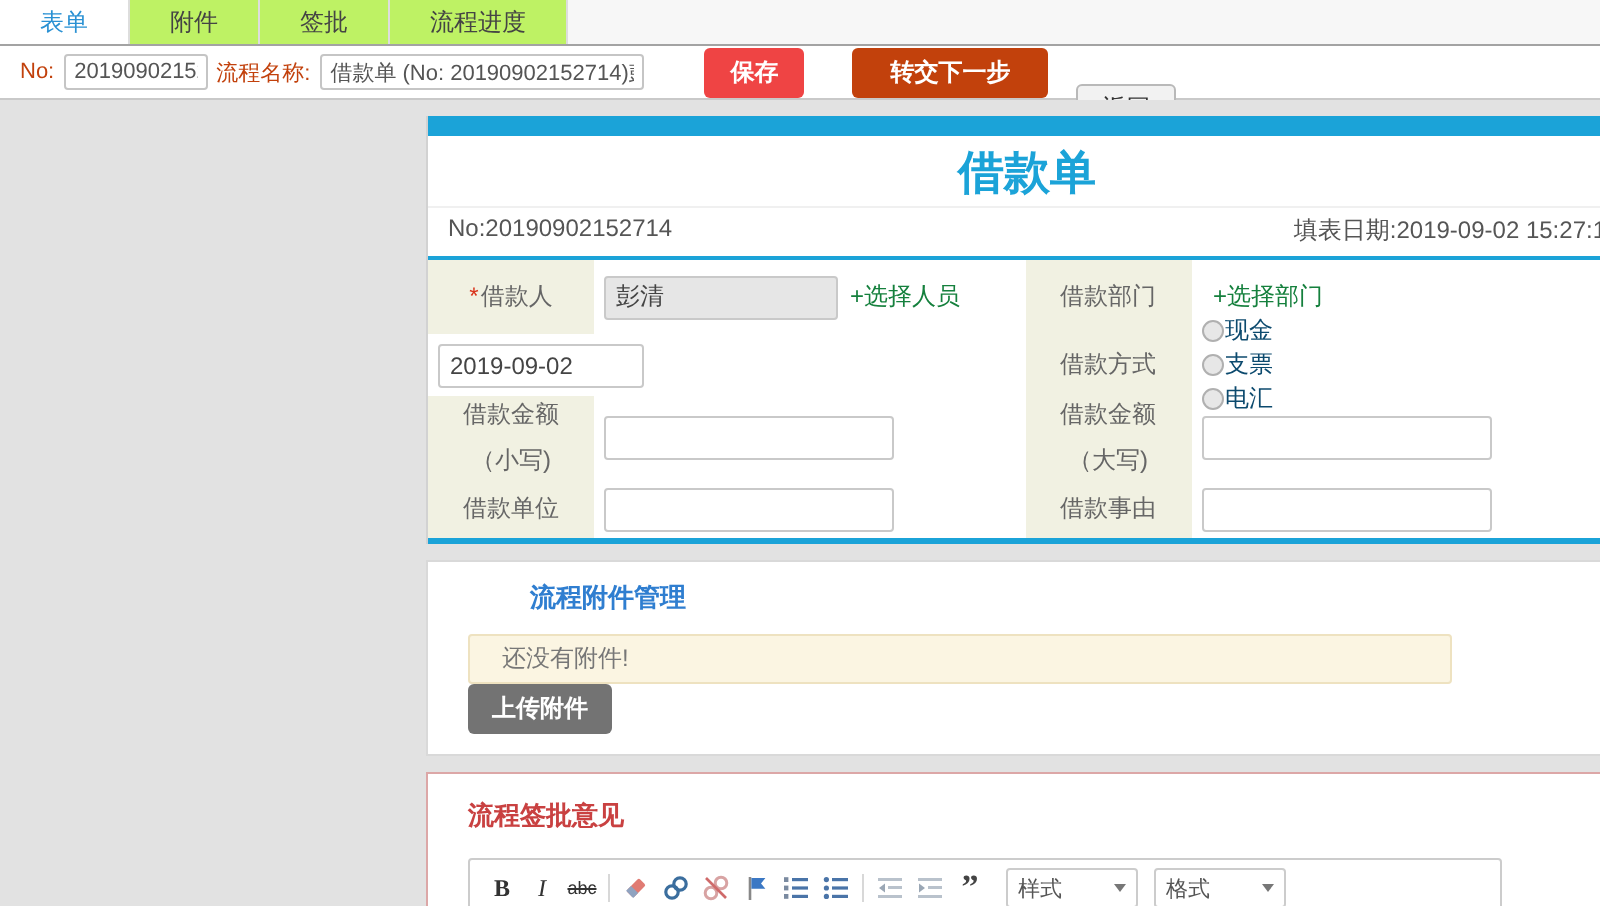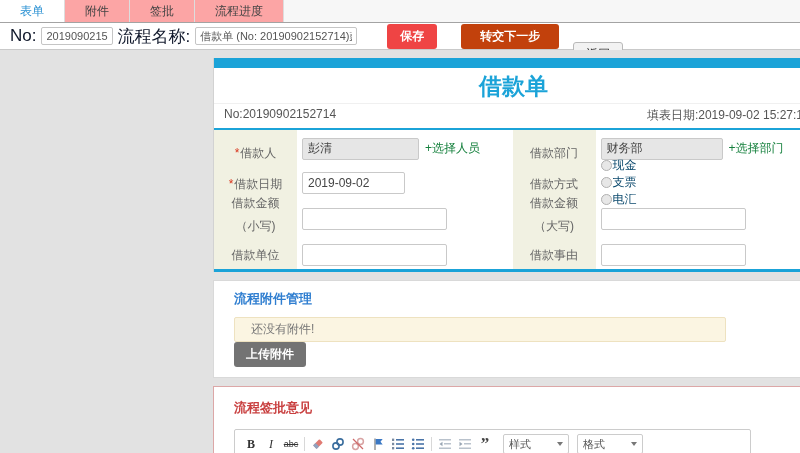--- a/index.html
+++ b/index.html
@@ -2,27 +2,27 @@
 <html><head>
 <meta charset="utf-8">
 <style>
   * { margin:0; padding:0; box-sizing:border-box; }
   html,body { width:800px; height:453px; overflow:hidden; background:#e2e2e2;
     font-family:"Liberation Sans","DejaVu Sans",sans-serif; }
 
   
   .tabbar { height:23px; background:#f7f7f7; border-bottom:1px solid #a3a3a3; display:flex; }
   .tab { padding:0 20px; line-height:22px; font-size:12px; color:#444;
-         border-right:1px solid #ddd; background:#fca5a5; cursor:pointer; white-space:nowrap; }
+         border-right:1px solid #ddd; background:#bef264; cursor:pointer; white-space:nowrap; }
   .tab.active { color:#2a91d3; background:#fff; }
 
   
   .toolbar { height:27px; background:#fff; border-bottom:1px solid #c9c9c9;
              display:flex; align-items:center; padding:0 6px; }
-  .toolbar label { font-size:17px; color:#0f172a; margin:0 5px 0 4px; white-space:nowrap; }
+  .toolbar label { font-size:11px; color:#c2410c; margin:0 5px 0 4px; white-space:nowrap; }
   .tb-input { height:18px; border:1px solid #c5c5c5; border-radius:2px; font-size:11px;
               color:#555; padding:0 4px; }
   .btn { font-size:12px; border-radius:3px; padding:3px 12px; border:1px solid transparent;
          cursor:pointer; white-space:nowrap; }
   .btn-save { background:#ef4444; color:#fff; font-weight:bold; margin-left:30px; }
   .btn-next { background:#c2410c; color:#fff; font-weight:bold; margin-left:24px; padding:3px 18px; }
   .btn-back { background:#f2f2f2; color:#333; border-color:#b9b9b9; margin-left:14px;margin-top:36px; }
 
   
   .page { position:relative; height:403px; background:#e2e2e2; }
@@ -32,37 +32,37 @@
   .form-card { background:#fff; border-left:1px solid #d2d2d2; }
   .accent-bar { height:10px; background:#1ba3d8; }
   .form-title { text-align:center; color:#1ba3d8; font-size:23px; font-weight:bold; padding:3px 0 1px; }
   .no-row { display:flex; justify-content:space-between; font-size:12px; color:#555;
             padding:3px 10px 4px; border-top:1px solid #f0f0f0; }
   .form-table { border-top:2px solid #1ba3d8; border-bottom:3px solid #1ba3d8; }
   .frow { display:flex; }
   .half { width:299px; display:flex; }
   .half.right { width:301px; }
   .lbl { width:83px; background:#f1f1e2; color:#666; font-size:12px; line-height:1.9;
-         display:flex; align-items:flex-end; justify-content:center; text-align:center;
+         display:flex; align-items:center; justify-content:center; text-align:center;
          align-self:stretch; padding:2px 7px; }
   .req { color:#d9341c; margin-right:1px; }
   .fld { flex:1; padding:4px 0 4px 5px; display:flex; align-items:center; }
   .r1 { height:37px; } .r2 { height:31px; } .r3 { height:42px; } .r4 { height:29px; }
   .f { height:22px; border:1px solid #c9c9c9; border-radius:2px; font-size:12px;
        padding:0 5px; color:#444; background:#fff; }
   .f.ro { background:#e6e6e6; }
   .action-link { color:#15803d; font-size:12px; margin-left:6px; text-decoration:none; white-space:nowrap; }
   .radios { display:flex; align-items:center; font-size:12px; color:#0c4a6e;flex-direction:column; }
   .radio-item { display:flex; align-items:center; margin-right:3px; cursor:pointer; }
   .radio-circle { width:11px; height:11px; border-radius:50%; background:#e7e7e7;
                   border:1px solid #b0b0b0; display:inline-block; margin-right:1px; }
 
   
   .attach-card { margin-top:8px; background:#fff; border:1px solid #d9d9d9; padding:9px 20px 10px; }
-  .attach-heading { color:#2f7ed0; font-size:13px; font-weight:bold; }
+  .attach-heading { color:#2f7ed0; font-size:13px; font-weight:bold;margin-left:31px; }
   .alert { margin-top:9px; background:#fbf5e2; border:1px solid #eee2c0; color:#777;
            font-size:12px; height:25px; line-height:23px; padding-left:16px; width:492px;
            border-radius:2px; }
   .upload-btn { margin-top:0; background:#737373; color:#fff; font-size:12px; font-weight:bold;
                 padding:4px 12px; border-radius:3px; border:none; cursor:pointer; }
 
   
   .approve-card { margin-top:8px; background:#fff; border:1px solid #dca7a7; padding:12px 20px; height:130px; }
   .approve-heading { color:#c94141; font-size:13px; font-weight:bold; }
   .editor { margin-top:12px; width:517px; border:1px solid #ccc; border-radius:2px; background:#fff; }
@@ -120,32 +120,27 @@
               <span class="req">*</span><span>借款人</span></span>
             </div>
             <div class="fld">
               <input class="f ro" style="width: 117px;" value="彭清">
               <a class="action-link" href="#">+选择人员</a>
             </div>
           </div>
           <div class="half right">
             <div class="lbl">借款部门</div>
             <div class="fld">
-              <input class="f ro" style="width: 122px;" value="财务部">
               <a class="action-link" href="#">+选择部门</a>
             </div>
           </div>
         </div>
 
         <div class="frow r2">
           <div class="half">
-            <div class="lbl">
-                <span>
-              <span class="req">*</span><span>借款日期</span></span>
-            </div>
             <div class="fld">
               <input class="f" style="width: 103px;" value="2019-09-02">
             </div>
           </div>
           <div class="half right">
             <div class="lbl">借款方式</div>
             <div class="fld">
               <div class="radios">
                 <span class="radio-item">
                   <span class="radio-circle"></span>

